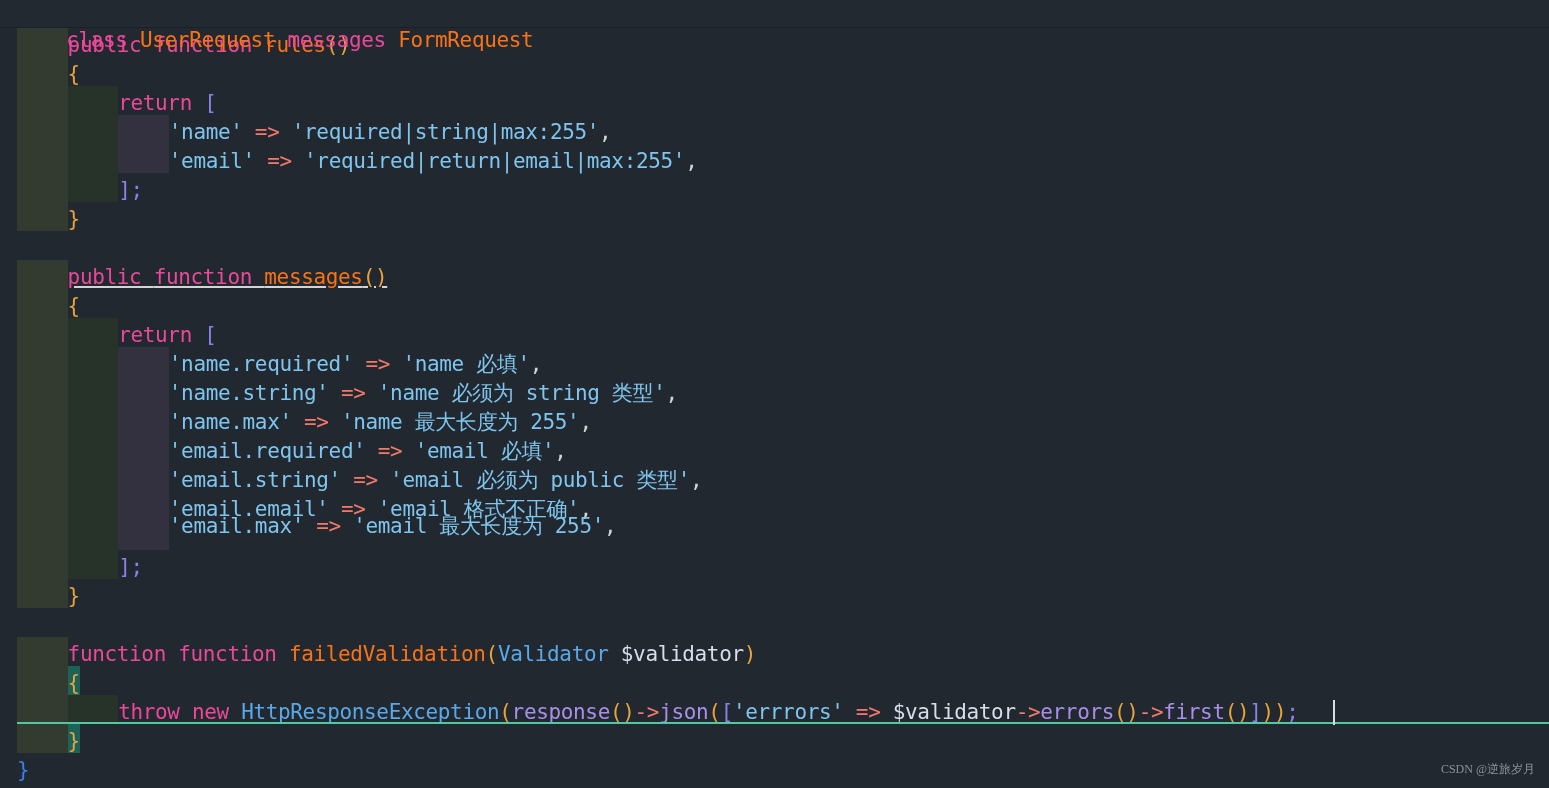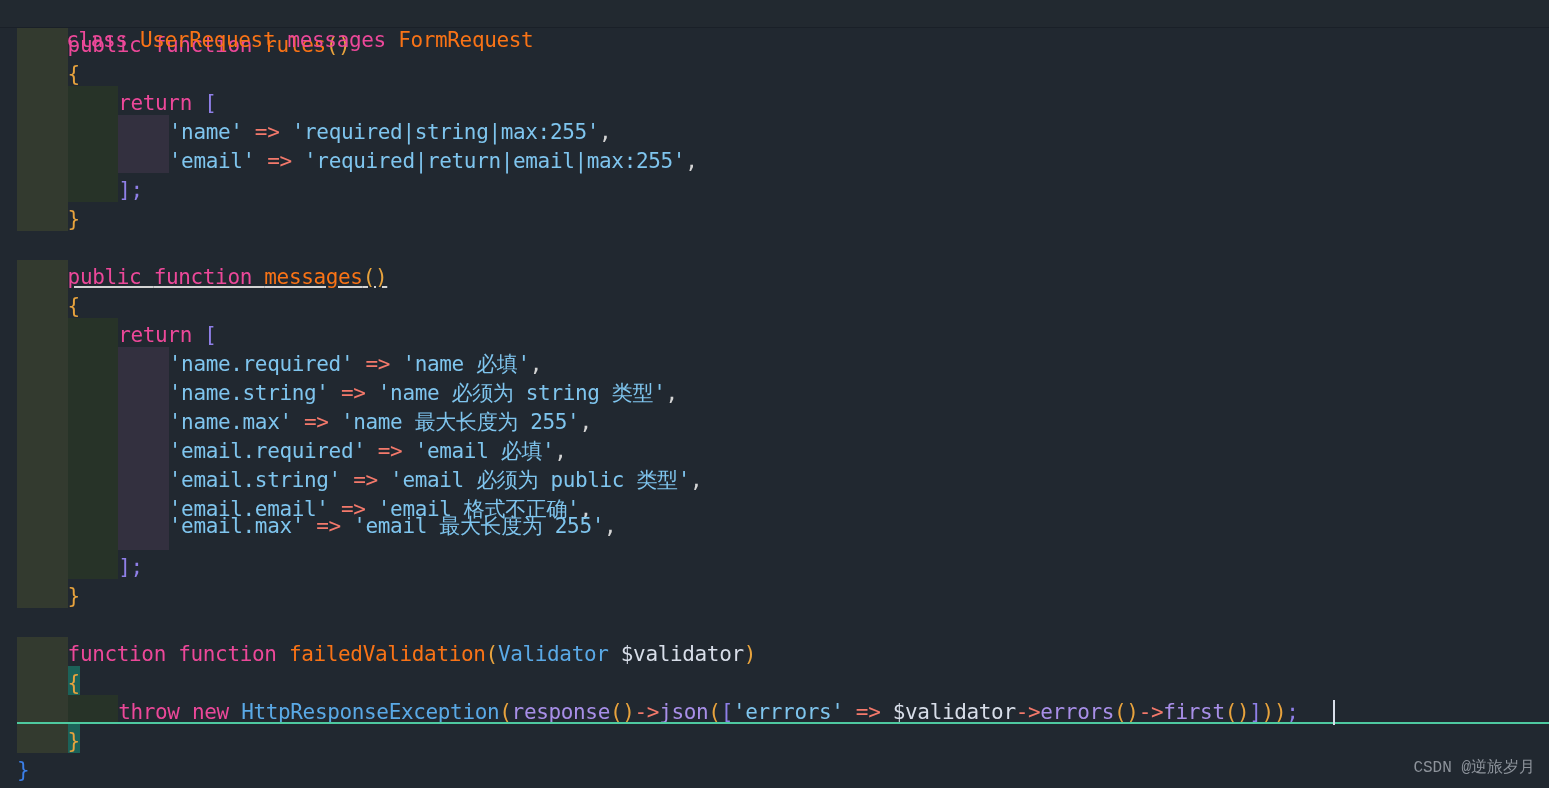--- a/index.html
+++ b/index.html
@@ -107,22 +107,22 @@
     height: 25px;
     background: #d8dee9;
     z-index: 30;
   }
 
   
   .watermark {
     position: absolute;
     right: 14px;
     bottom: 10px;
-    font-family: Liberation Mono, monospace;
-    font-size: 16px;
+    font-family: Liberation Serif, serif;
+    font-size: 12px;
     color: #8d939b;
     z-index: 50;
     white-space: pre;
   }
 </style>
 </head>
 <body>
 
 <div id="editor">
 

